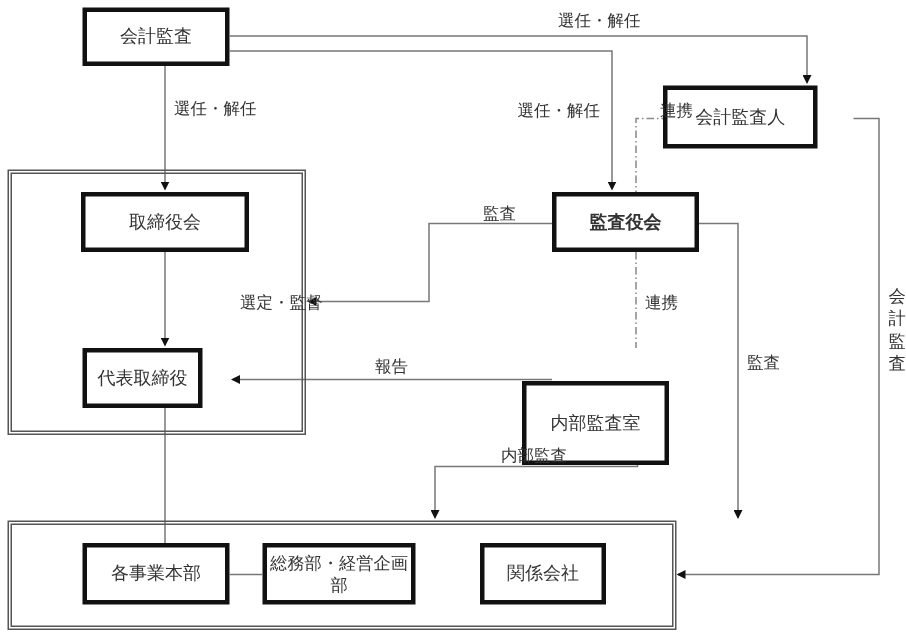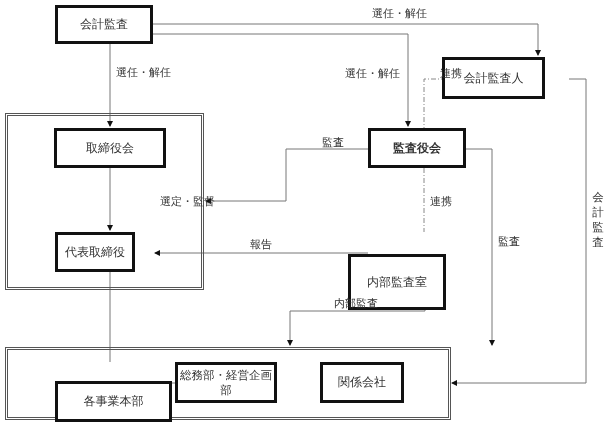--- a/index.html
+++ b/index.html
@@ -53,21 +53,21 @@
 
 <div class="frame" style="left:5px; top:113px; width:199px; height:177px;"></div>
 <div class="frame" style="left:5px; top:347px; width:446px; height:73px;"></div>
 
 <div class="box" style="left:55px; top:5px; width:98px; height:39px;">会計監査</div>
 <div class="box" style="left:54px; top:128px; width:112px; height:40px;">取締役会</div>
 <div class="box" style="left:55px; top:232px; width:80px; height:40px;">代表取締役</div>
 <div class="box" style="left:442px; top:57px; width:103px; height:42px;">会計監査人</div>
 <div class="box" style="left:368px; top:128px; width:98px; height:40px;font-weight:bold;">監査役会</div>
 <div class="box" style="left:348px; top:232px; width:98px; height:56px;margin-top:22px;">内部監査室</div>
-<div class="box" style="left:55px; top:381px; width:117px; height:41px;">各事業本部</div>
+<div class="box" style="left:55px; top:362px; width:98px; height:41px;">各事業本部</div>
 <div class="box" style="left:175px; top:362px; width:102px; height:41px; font-size:11.5px;text-align:center;">総務部・経営企画部</div>
 <div class="box" style="left:320px; top:362px; width:84px; height:41px;">関係会社</div>
 
 <div class="lbl" style="left:116px; top:67px;">選任・解任</div>
 <div class="lbl" style="left:372px; top:8px;">選任・解任</div>
 <div class="lbl" style="left:345px; top:68px;">選任・解任</div>
 <div class="lbl" style="left:440px; top:68px;">連携</div>
 <div class="lbl" style="left:116px; top:196px;margin-left:44px;">選定・監督</div>
 <div class="lbl" style="left:322px; top:137px;">監査</div>
 <div class="lbl" style="left:430px; top:196px;">連携</div>

